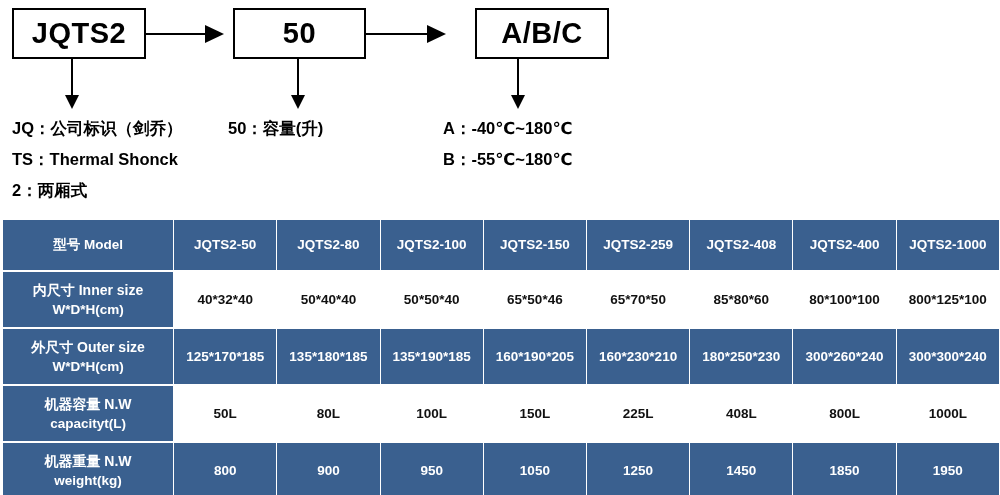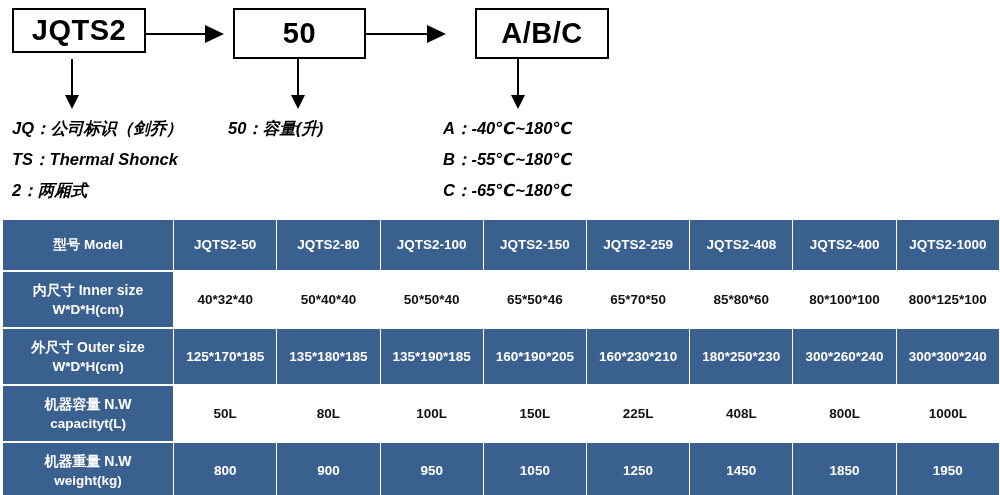--- a/index.html
+++ b/index.html
@@ -28,21 +28,21 @@
     border: 2px solid #000000;
     background: #ffffff;
     display: flex;
     align-items: center;
     justify-content: center;
     font-weight: 700;
     font-size: 29px;
     letter-spacing: 0.5px;
     color: #000000;
   }
-  #box-model   { left: 12px;  top: 8px; width: 134px; height: 45px; }
+  #box-model   { left: 12px;  top: 8px; width: 134px; height: 51px; }
   #box-volume  { left: 233px; top: 8px; width: 133px; height: 51px; }
   #box-temp    { left: 455px; top: 8px; width: 134px; height: 51px; margin-left: 20px; }
 
   
   .h-conn {
     position: absolute;
     height: 2px;
     background: #000000;
     top: 33px;
   }
@@ -78,21 +78,21 @@
     width: 0; height: 0;
     border-left: 7px solid transparent;
     border-right: 7px solid transparent;
     border-top: 14px solid #000000;
   }
   #varrowhead-1 { left: 65px; }
   #varrowhead-2 { left: 291px; }
   #varrowhead-3 { left: 511px; }
 
   
-  .legend-group { position: absolute; font-style: italic; }
+  .legend-group { position: absolute; }
   .legend-line {
     font-weight: 700;
     font-size: 16.5px;
     color: #000000;
     line-height: 31px;
     white-space: nowrap;
   }
   #legend-model  { left: 12px;  top: 113px; }
   #legend-volume { left: 228px; top: 113px; }
   #legend-temp   { left: 443px; top: 113px; }
@@ -158,21 +158,20 @@
     <div class="legend-line">2：两厢式</div>
   </div>
 
   <div class="legend-group" id="legend-volume">
     <div class="legend-line">50：容量(升)</div>
   </div>
 
   <div class="legend-group" id="legend-temp">
     <div class="legend-line">A：-40℃~180℃</div>
     <div class="legend-line">B：-55℃~180℃</div>
-    <div class="legend-line">C：-65℃~180℃</div>
   </div>
 </div>
 
 <table id="spec-table">
   <colgroup>
     <col class="col-label">
     <col class="col-data">
       <col class="col-data">
       <col class="col-data">
       <col class="col-data">

